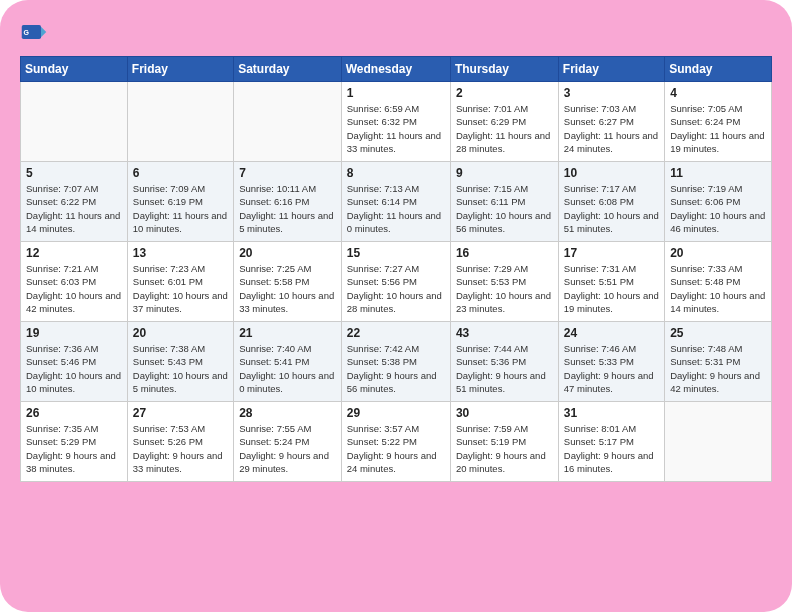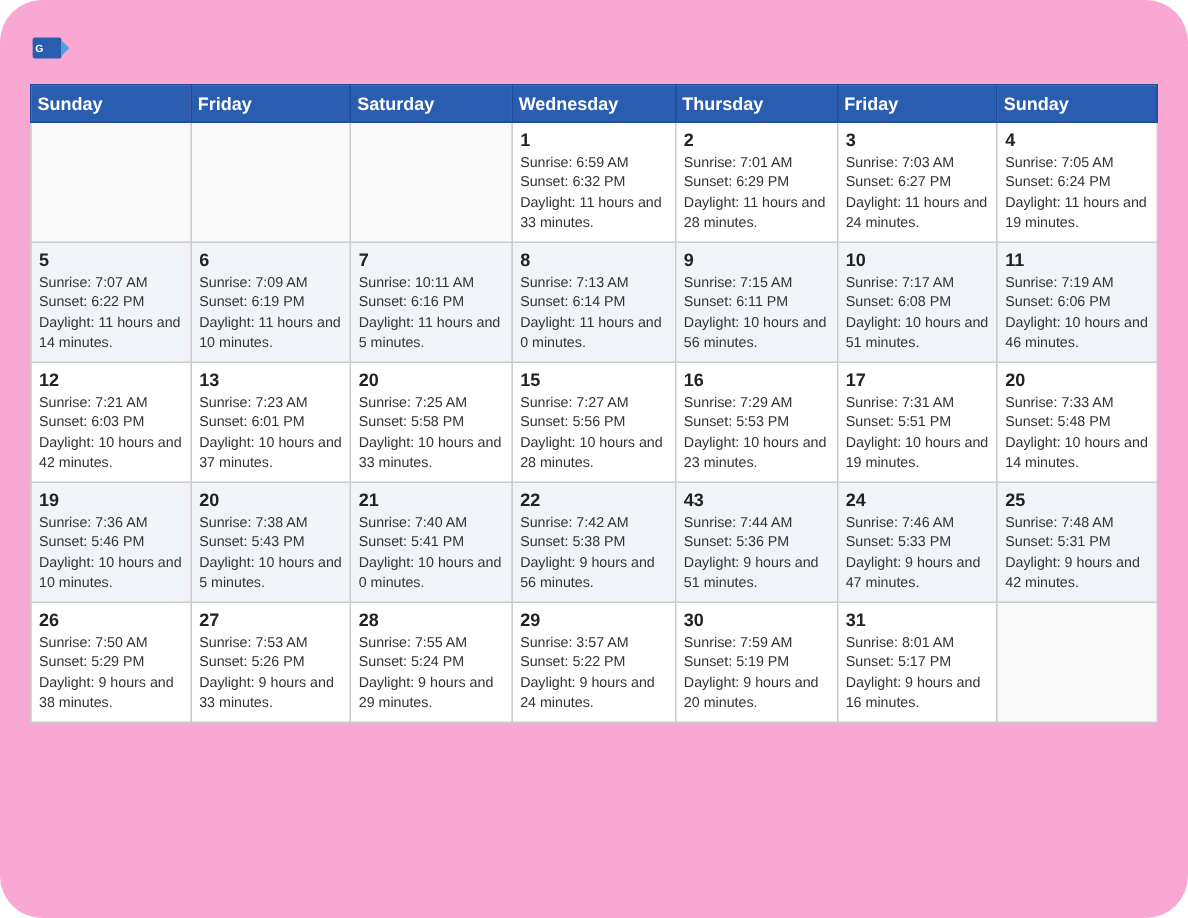--- a/index.html
+++ b/index.html
@@ -308,21 +308,21 @@
             <span class="day-num">25</span>
             <div class="day-info">Sunrise: 7:48 AM
 Sunset: 5:31 PM
 Daylight: 9 hours
 and 42 minutes.</div>
           </td>
         </tr>
         <tr>
           <td>
             <span class="day-num">26</span>
-            <div class="day-info">Sunrise: 7:50 AM
+            <div class="day-info">Sunrise: 7:35 AM
 Sunset: 5:29 PM
 Daylight: 9 hours
 and 38 minutes.</div>
           </td>
           <td>
             <span class="day-num">27</span>
             <div class="day-info">Sunrise: 7:53 AM
 Sunset: 5:26 PM
 Daylight: 9 hours
 and 33 minutes.</div>

